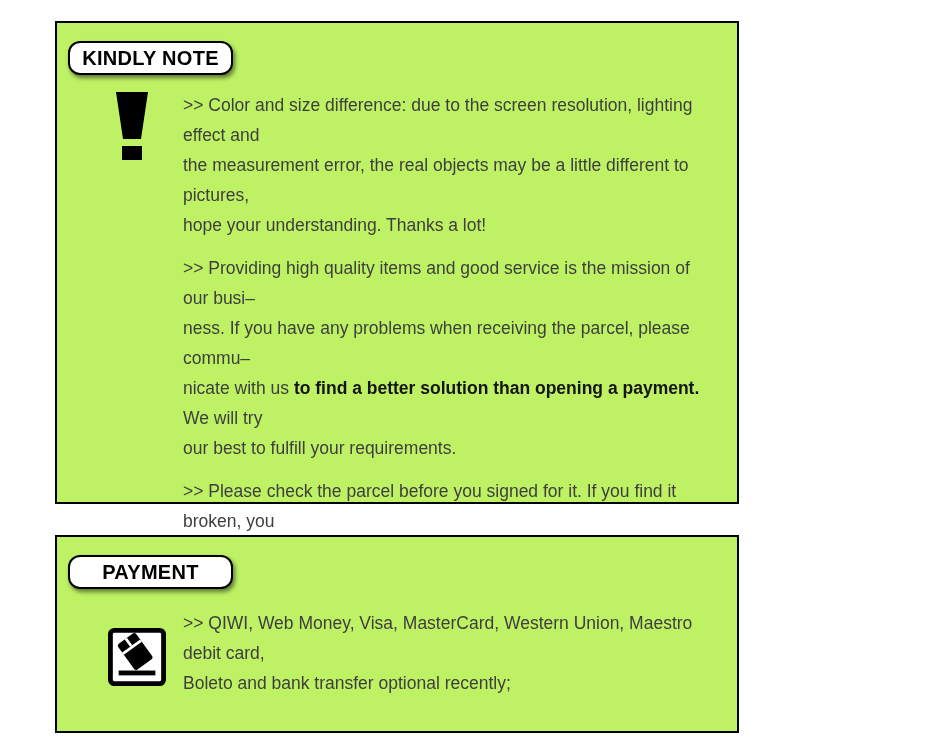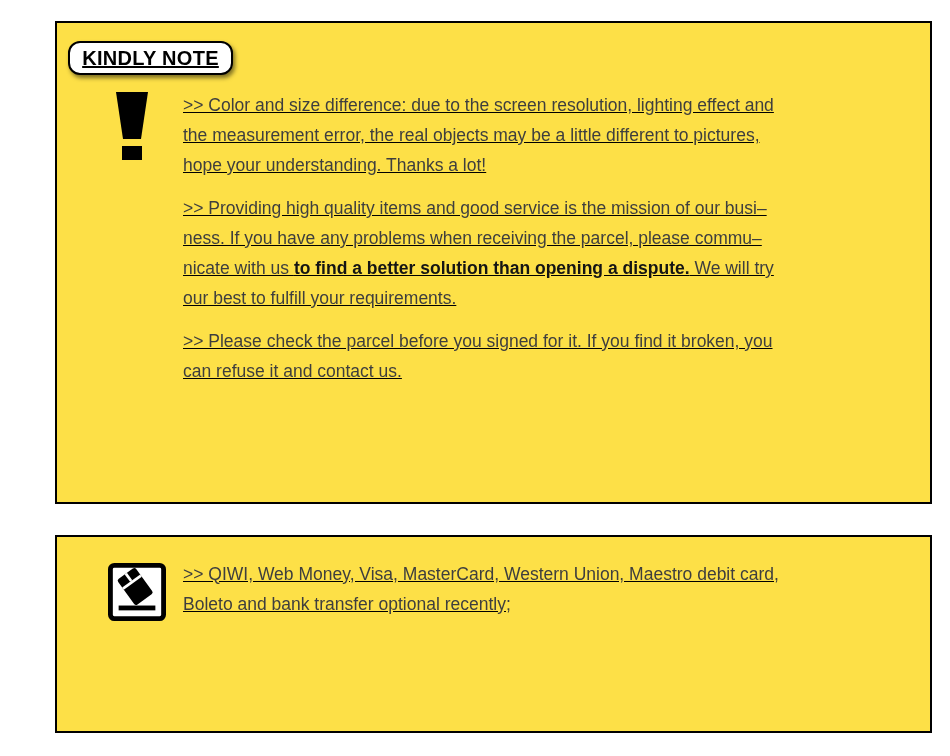--- a/index.html
+++ b/index.html
@@ -13,25 +13,24 @@
   body{
     width:950px;height:756px;
     background:var(--page-bg);
     font-family:"Liberation Sans", sans-serif;
     position:relative;
     overflow:hidden;
   }
   .box{
     position:absolute;
     left:55px;
-    width:877px;
+    width:684px;
     border:2px solid var(--border-color);
-    background:#fde047;
+    background:#bef264;
     box-sizing:border-box;
-    text-decoration:underline;
   }
   .box-note{top:21px;height:483px;}
   .box-payment{top:535px;height:198px;}
   .tab{
     margin:18px 0 0 11px;
     width:165px;height:34px;
     box-sizing:border-box;
     border:2px solid var(--border-color);
     border-radius:12px;
     background:var(--tab-bg);
@@ -82,29 +81,32 @@
         <polygon points="1,0 33,0 26,47 8,47" fill="#000"></polygon>
         <rect x="7" y="54" width="20" height="14" fill="#000"></rect>
       </svg>
     </div>
     <div class="text-col">
       <p>&gt;&gt; Color and size difference: due to the screen resolution, lighting effect and
 the measurement error, the real objects may be a little different to pictures,
 hope your understanding. Thanks a lot!</p>
       <p><span>&gt;&gt; Providing high quality items and good service is the mission of our busi–
 ness. If you have any problems when receiving the parcel, please commu–
-nicate with us </span><span class="b">to find a better solution than opening a dispute.</span><span> We will try
+nicate with us </span><span class="b">to find a better solution than opening a payment.</span><span> We will try
 our best to fulfill your requirements.</span></p>
       <p>&gt;&gt; Please check the parcel before you signed for it. If you find it broken, you
 can refuse it and contact us.</p>
     </div>
   </div>
 </section>
 
 <section class="box box-payment">
+  <div class="tab">
+    <span>PAYMENT</span>
+  </div>
   <div class="content">
     <div class="icon-col">
       <svg class="pay-icon" width="58" height="58" viewBox="0 0 60 60" aria-hidden="true">
         <rect x="2.5" y="2.5" width="55" height="55" rx="4" fill="#fff" stroke="#000" stroke-width="5"></rect>
         <rect x="11" y="44" width="38" height="5" fill="#000"></rect>
         <g transform="translate(28 25) rotate(-36)">
           <rect x="-11" y="-17" width="23" height="33" rx="2.5" fill="#000"></rect>
           <rect x="-11" y="-7.5" width="23" height="2.8" fill="#fff"></rect>
           <rect x="-0.9" y="-17" width="2.8" height="9.5" fill="#fff"></rect>
         </g>

